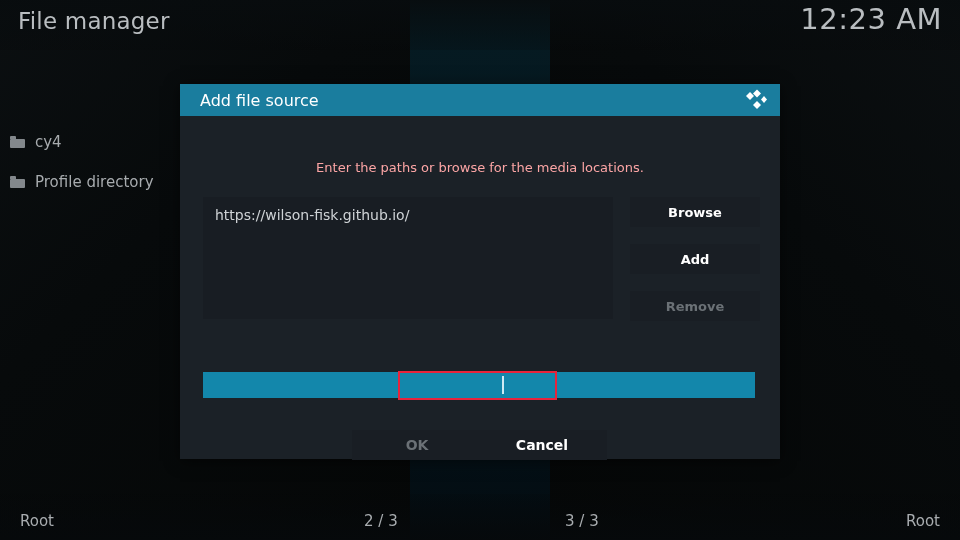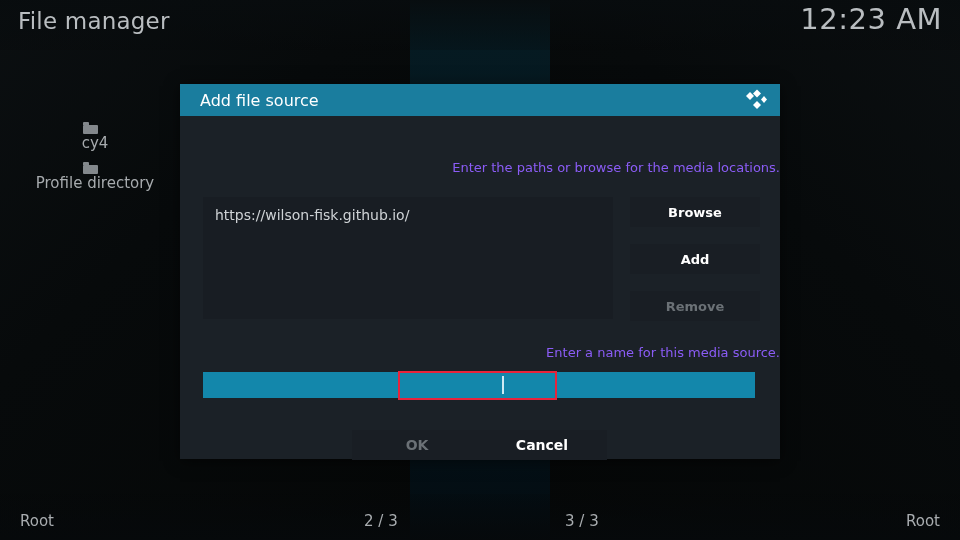--- a/index.html
+++ b/index.html
@@ -66,21 +66,20 @@
   #sidebar {
     position: absolute;
     left: 0; top: 122px;
     width: 180px;
   }
   .side-item {
     display: flex;
     align-items: center;
     height: 40px;
     padding-left: 10px;
-    flex-direction: column;
   }
   .folder-icon {
     width: 15px; height: 12px;
     position: relative;
     margin-right: 10px;
     flex: 0 0 auto;
   }
   .folder-icon .tab {
     position: absolute; left: 0; top: 0;
     width: 6px; height: 3px;
@@ -134,23 +133,23 @@
     position: absolute;
     right: 12px; top: 5px;
     width: 24px; height: 22px;
   }
 
   #dialog-body { position: relative; height: 343px; }
 
   .hint {
     position: absolute;
     width: 100%;
-    text-align: right;
+    text-align: center;
     font-size: 13px;
-    color: #8b5cf6;
+    color: #fca5a5;
   }
   #hint-paths { top: 44px; }
   #hint-name  { top: 229px; }
 
   #path-box {
     position: absolute;
     left: 23px; top: 81px;
     width: 410px; height: 122px;
     background: #181d23;
     padding: 10px 12px;
@@ -262,21 +261,20 @@
       <div class="hint" id="hint-paths">Enter the paths or browse for the media locations.</div>
 
       <div id="path-box">
         <div id="path-value">https://wilson-fisk.github.io/</div>
       </div>
 
       <div class="side-btn" id="btn-browse">Browse</div>
       <div class="side-btn" id="btn-remove">Remove</div>
       <div class="side-btn" id="btn-add">Add</div>
 
-      <div class="hint" id="hint-name">Enter a name for this media source.</div>
 
       <div id="name-field">
         <span></span>
         <span id="name-caret"></span>
       </div>
       <div id="name-highlight"></div>
 
       <div class="action-btn" id="btn-ok">OK</div>
       <div class="action-btn" id="btn-cancel">Cancel</div>
 

